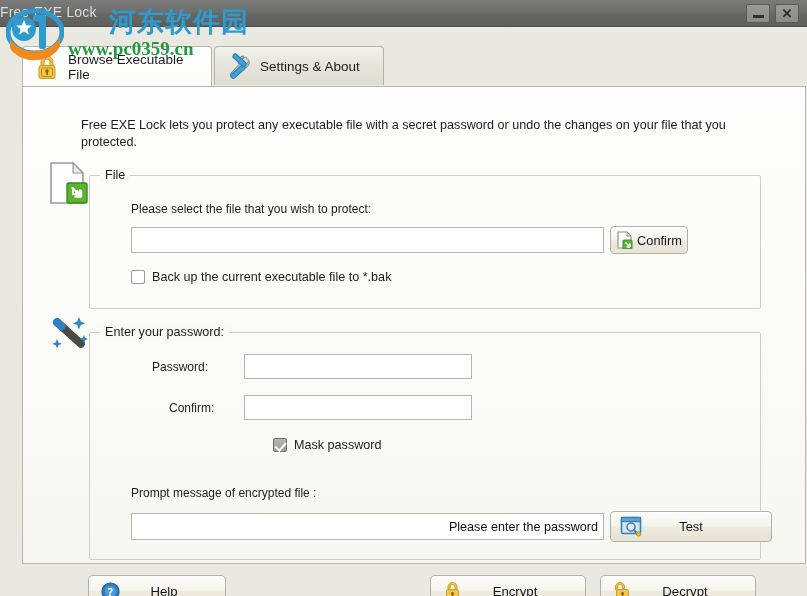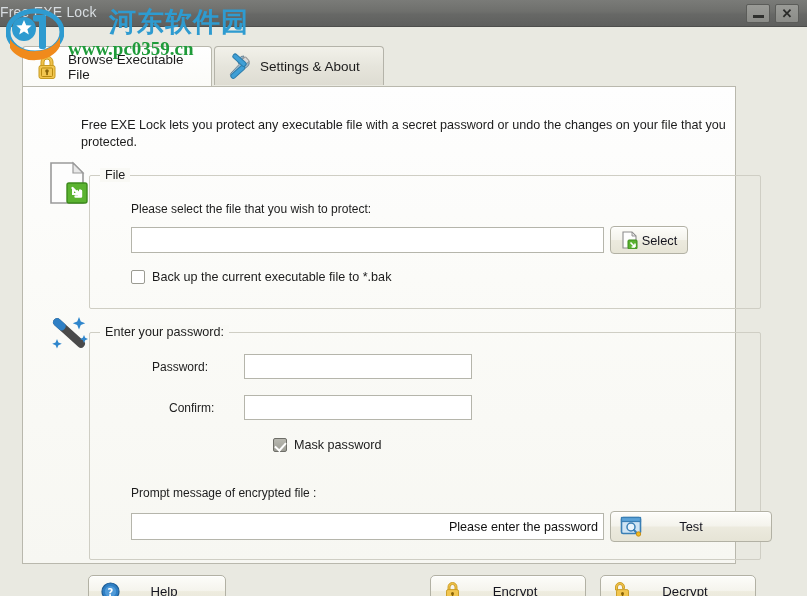--- a/index.html
+++ b/index.html
@@ -108,21 +108,21 @@
   }
   #tab-settings {
     left: 214px; width: 170px;
     background: linear-gradient(to bottom,#f2f1ea 0%, #e6e5dc 50%, #dedcd2 100%);
     z-index: 3;
   }
 
   
   #panel {
     position: absolute; left: 22px; top: 86px;
-    width: 714px; height: 478px;
+    width: 784px; height: 478px;
     background: linear-gradient(to bottom,#fefefe 0%,#fbfbf8 40%,#f7f7f2 100%);
     border: 1px solid #b9b8ad;
     box-sizing: border-box;
   }
 
   #intro {
     position: absolute; left: 58px; top: 30px;
     width: 680px;
     font-size: 12.6px;
     color: #1c1c1c;
@@ -319,21 +319,21 @@
 
       <input class="txt" id="file-path" type="text" style="left: 41px; top: 51px; width: 473px; height: 26px;" value="">
 
       <div class="btn" id="btn-select" style="left:520px; top:50px; width:78px; height:28px;">
         <svg class="bico" width="17" height="18" viewBox="0 0 17 18">
           <path d="M2 1 L11 1 L15 5 L15 17 L2 17 Z" fill="#fdfdfd" stroke="#8d8d8d" stroke-width="1.1"></path>
           <path d="M11 1 L11 5 L15 5 Z" fill="#e4e4e4" stroke="#8d8d8d" stroke-width=".9"></path>
           <rect x="7" y="9" width="9" height="9" rx="1" fill="#5bb330" stroke="#3d8a1c" stroke-width="1"></rect>
           <path d="M9.5 11.5 L14 16 M14 16 L14 12.6 M14 16 L10.6 16" stroke="#fff" stroke-width="1.6" fill="none"></path>
         </svg>
-        <span>Select</span>
+        <span>Confirm</span>
       </div>
 
 
       <div class="cb-row" style="left:41px; top:94px;">
         <span class="cbox"></span>
         <span>Back up the current executable file to *.bak</span>
       </div>
     </div>
 
     <div class="group" id="group-pass">

